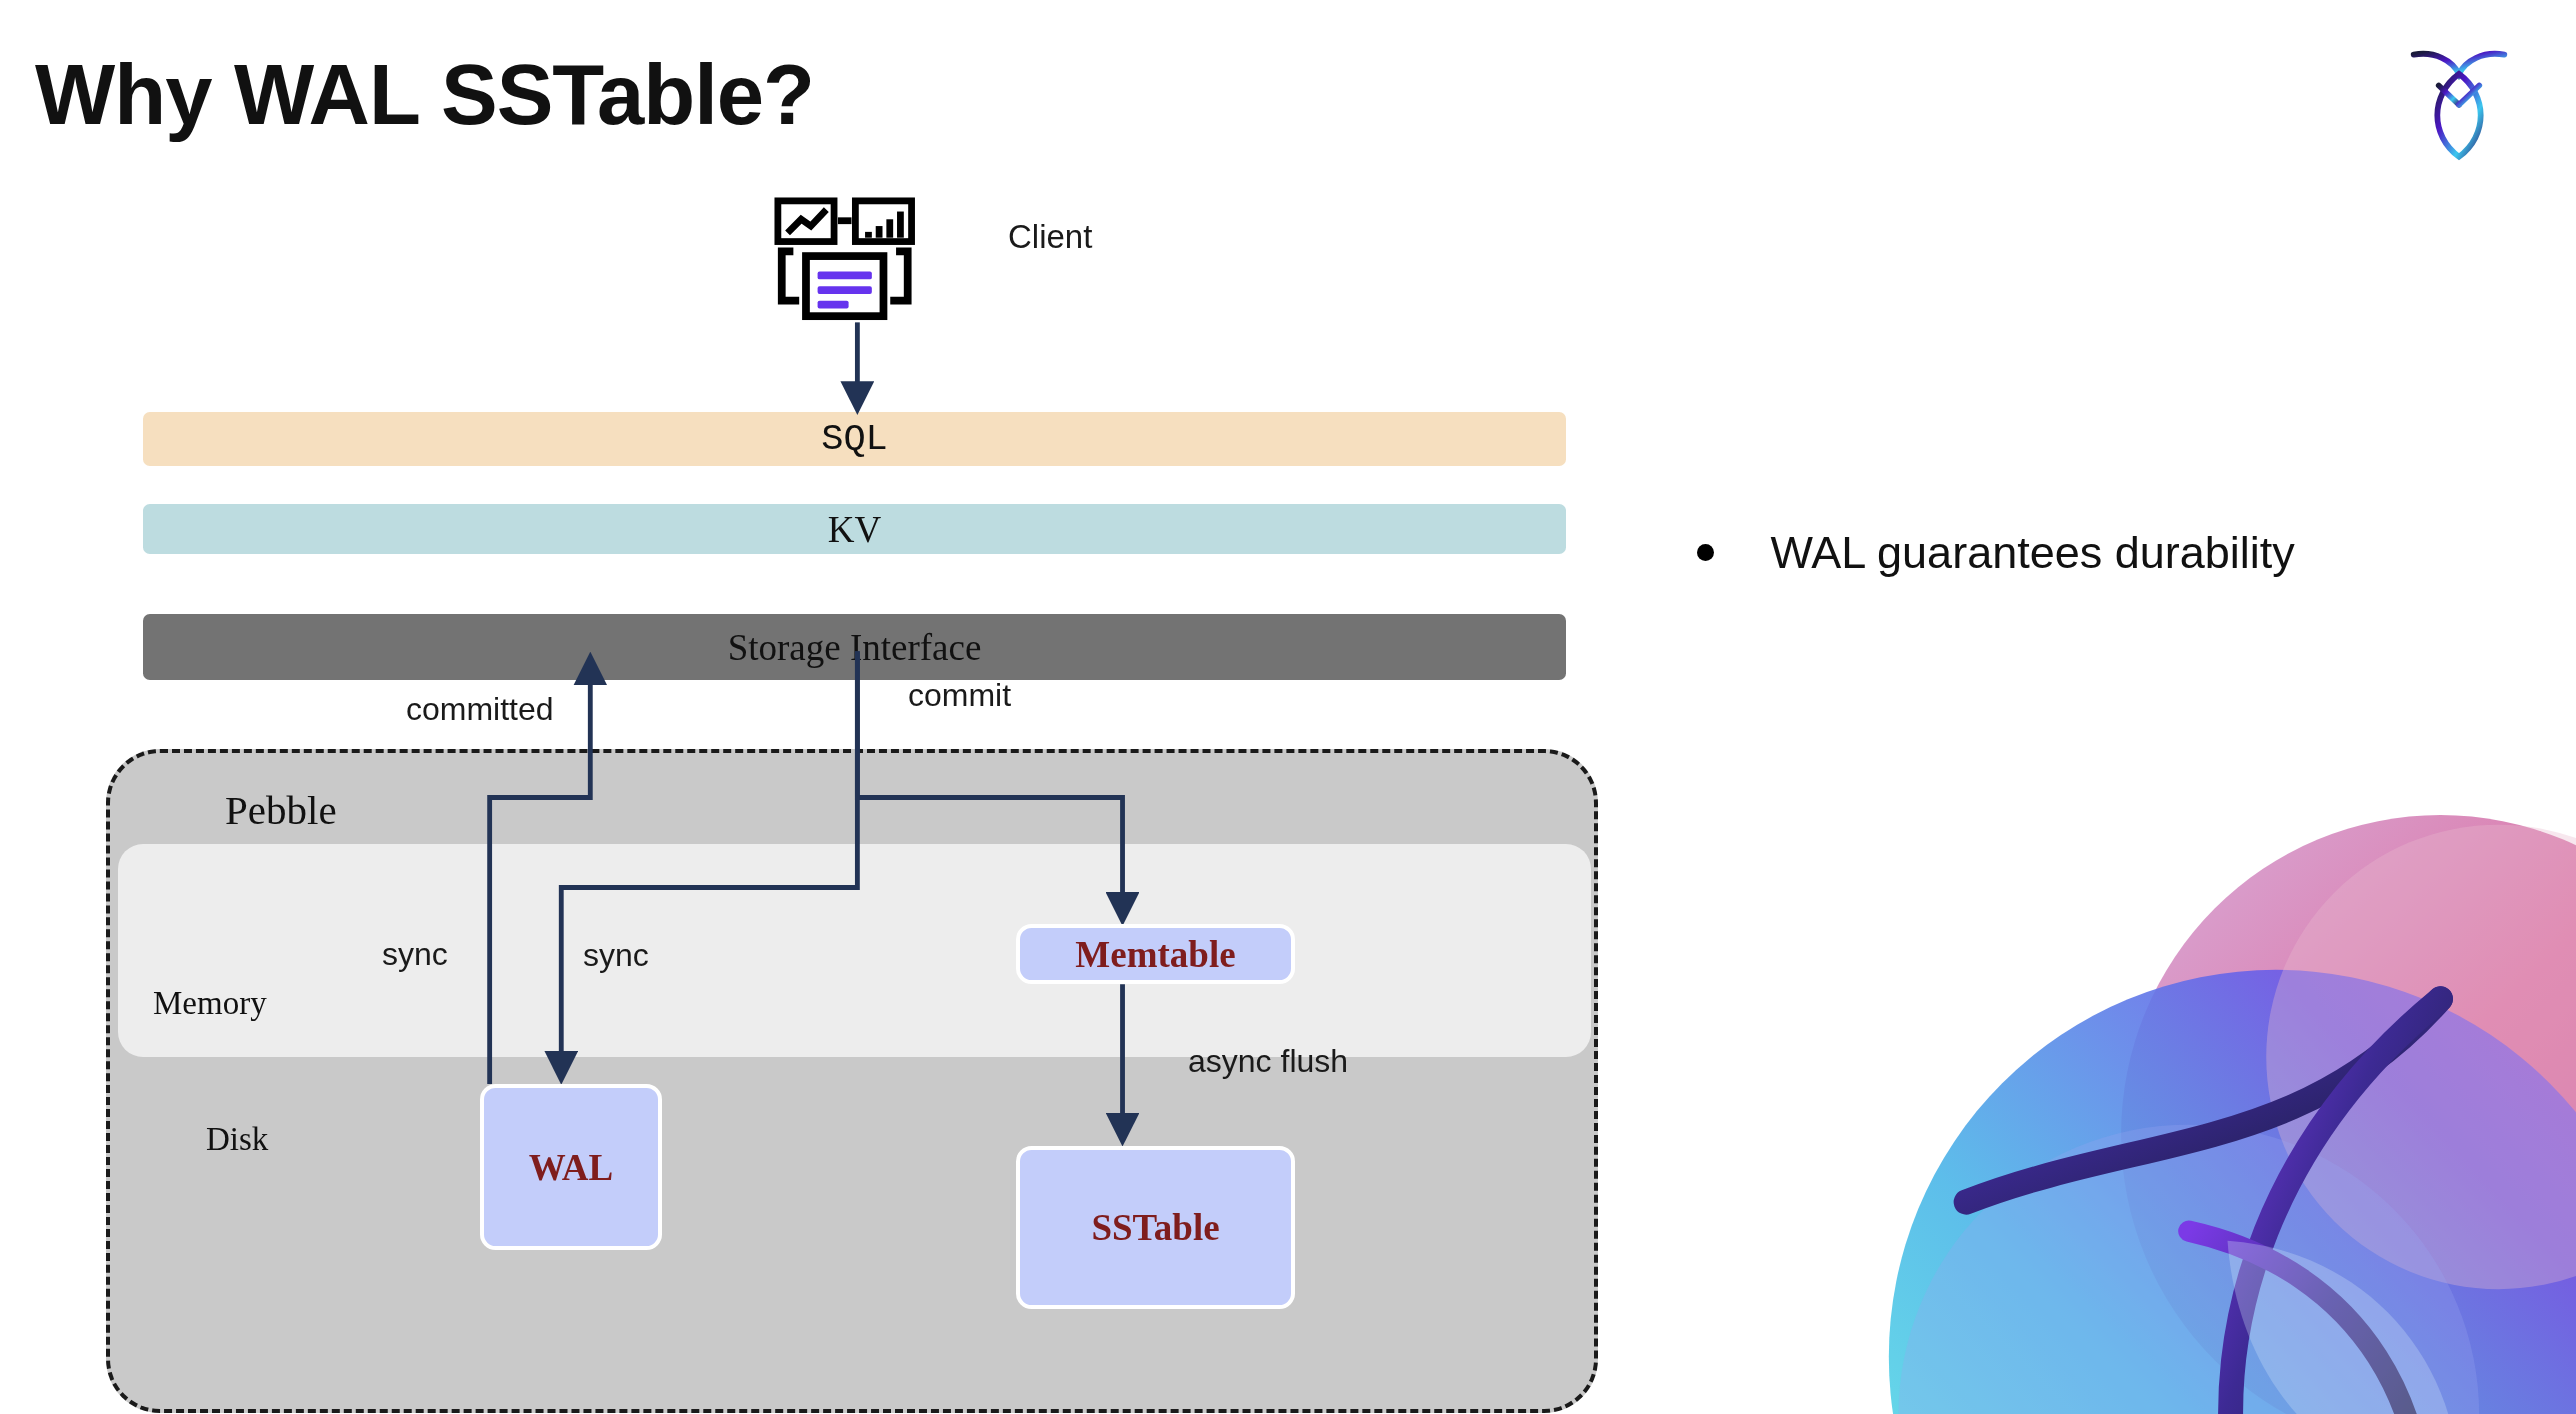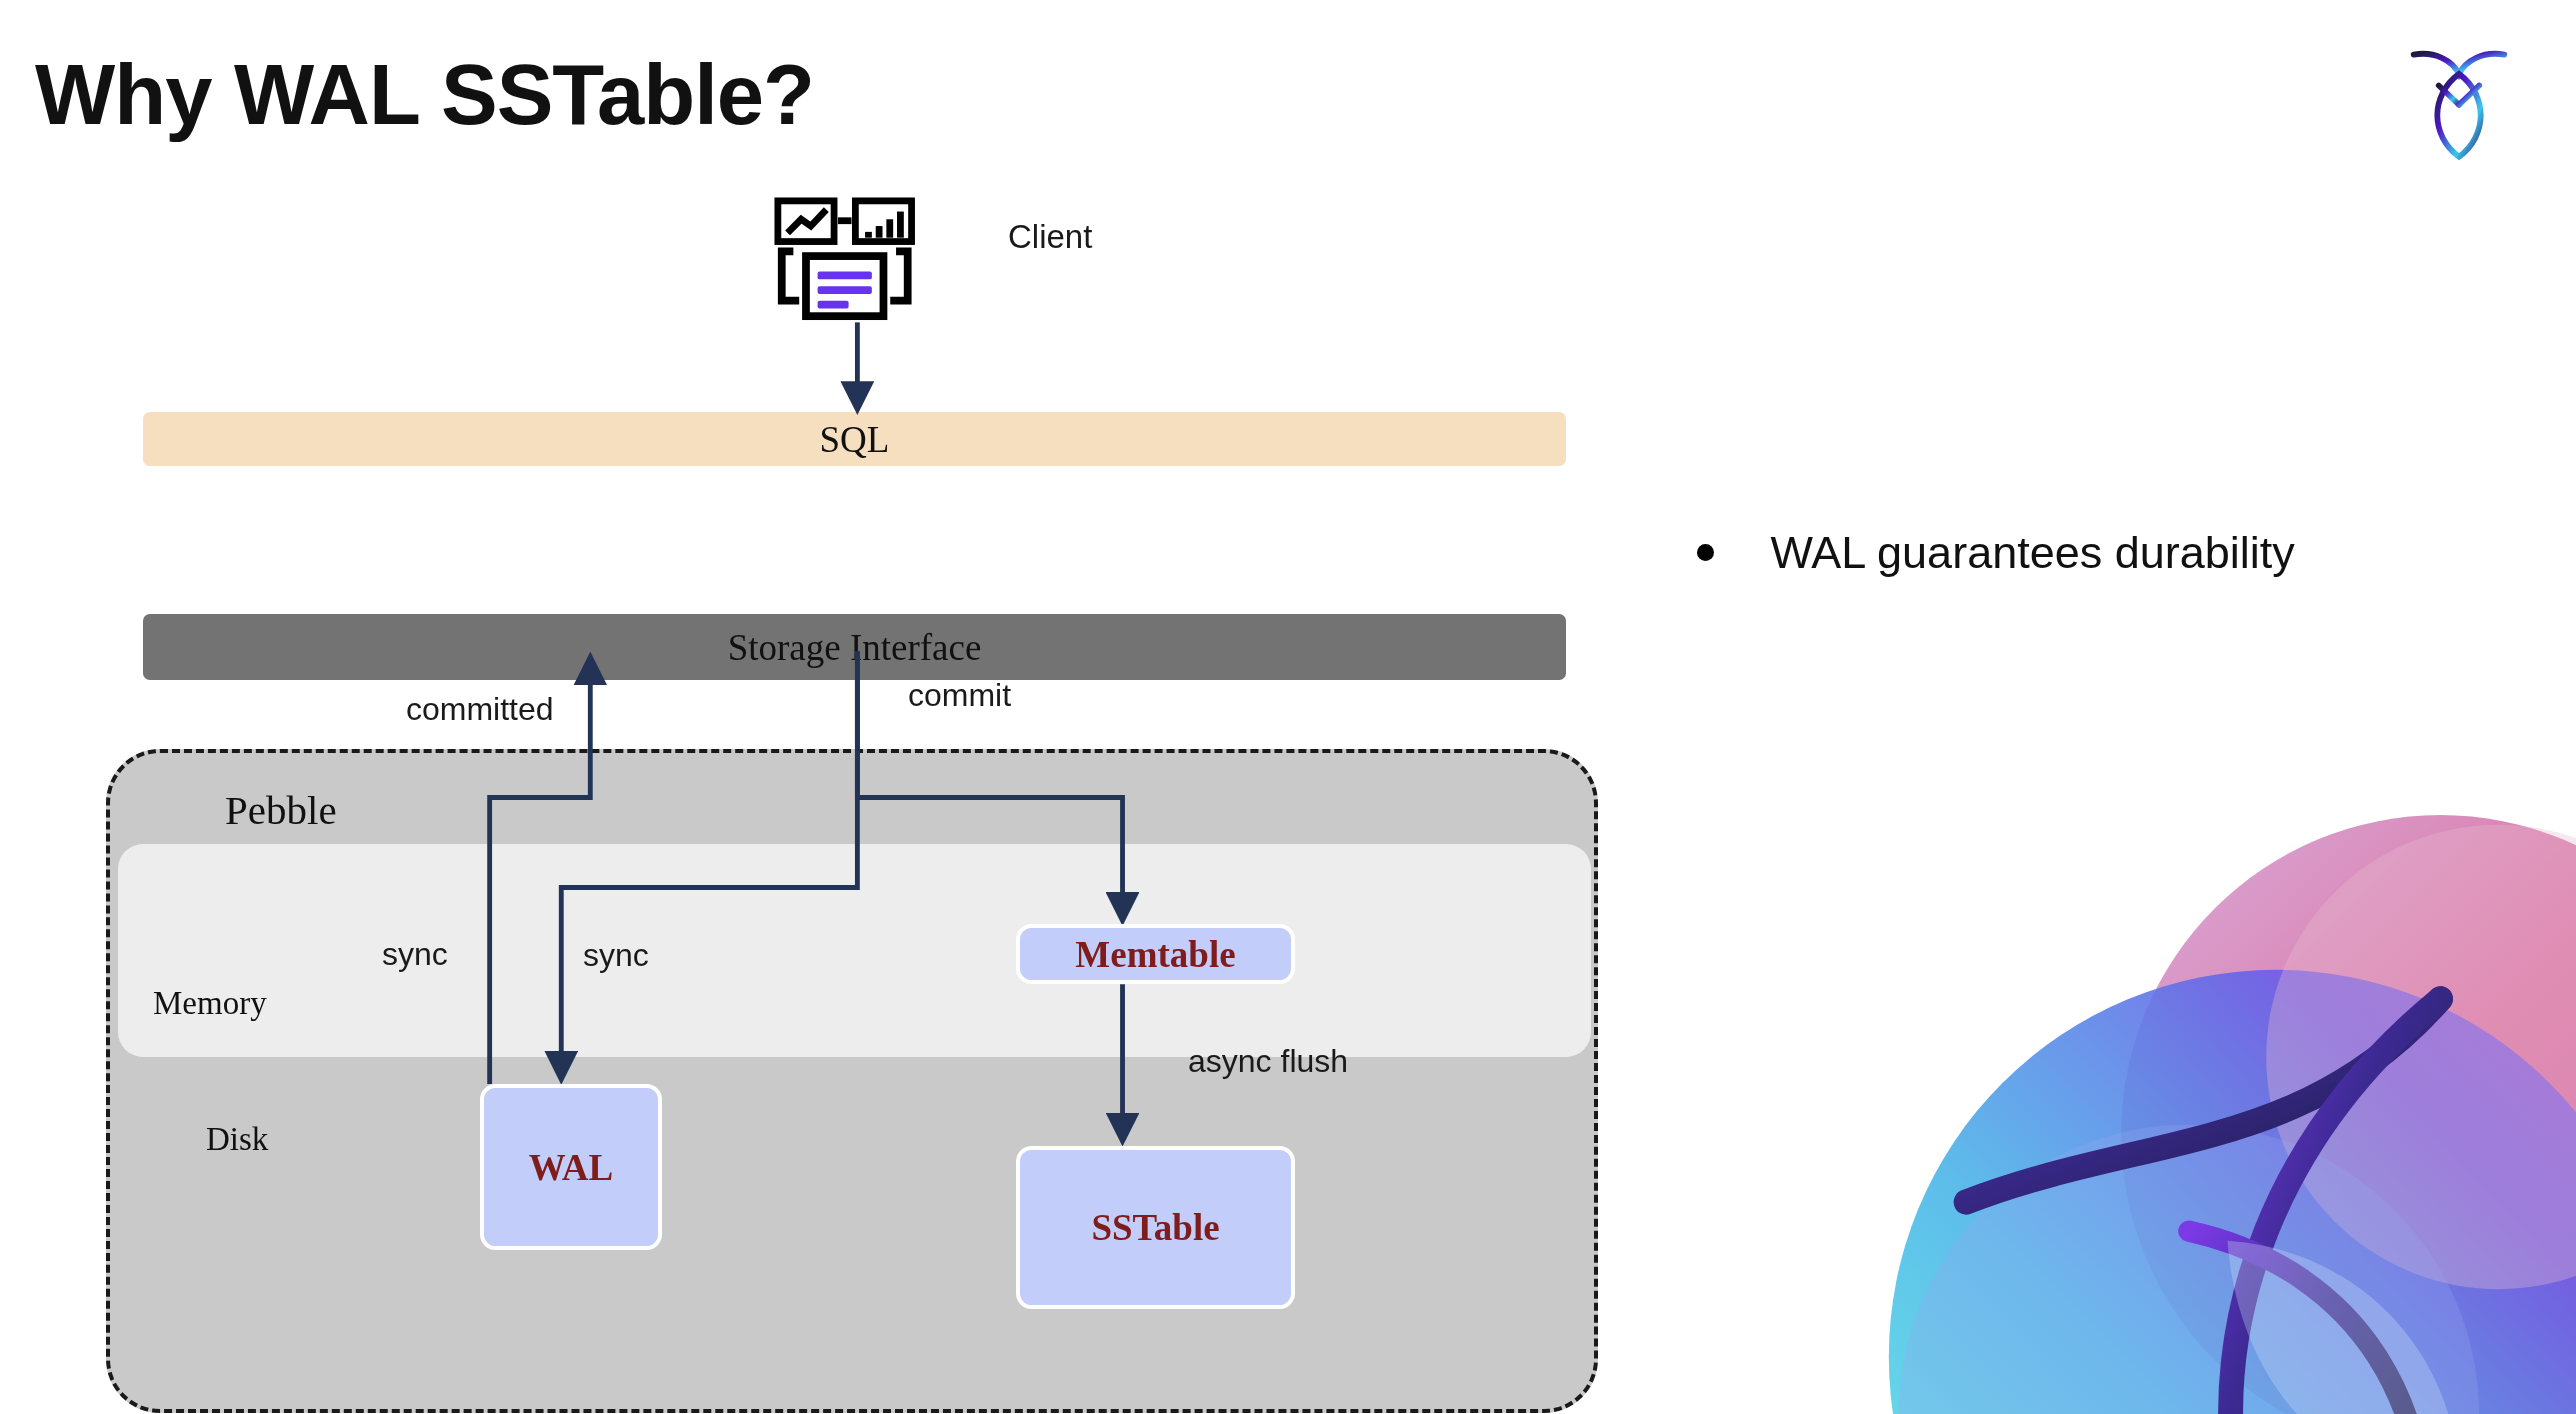--- a/index.html
+++ b/index.html
@@ -17,21 +17,21 @@
   .brand-logo{position:absolute;left:2406px;top:35px;width:106px;height:126px;}
 
   
   .client-icon{position:absolute;left:774px;top:196px;width:155px;height:126px;}
   .client-label{position:absolute;left:1008px;top:218px;font-size:33px;color:#1a1a1a;}
 
   
   .bar{position:absolute;left:143px;width:1423px;border-radius:6.8px;
        display:flex;align-items:center;justify-content:center;
        font-family:"Liberation Serif",serif;font-size:37px;color:#111;}
-  #bar-sql{top:412px;height:54px;background:#F6DFBF;}
+  #bar-sql{top:412px;height:54px;background:#F6DFBF;font-family:Liberation Mono, monospace;}
   #bar-kv{top:504px;height:50px;background:#BDDCE0;}
   #bar-storage{top:614px;height:66px;background:#737373;}
 
   
   .pebble{position:absolute;left:106px;top:749px;width:1492px;height:664px;
           background:#C9C9C9;border:4.8px dashed #1a1a1a;border-radius:54px;
           box-sizing:border-box;}
   .pebble-label{position:absolute;left:225px;top:786px;font-size:41px;
                 font-family:"Liberation Serif",serif;color:#111;}
 
@@ -123,20 +123,23 @@
         <rect x="45" y="78" width="56" height="8" rx="2"></rect>
         <rect x="45" y="93" width="56" height="8" rx="2"></rect>
         <rect x="45" y="108" width="32" height="8" rx="2"></rect>
       </g>
     </svg>
   </div>
   <div class="client-label">Client</div>
 
   <div class="bar" id="bar-sql">
     <span>SQL</span>
+  </div>
+  <div class="bar" id="bar-kv">
+    <span>KV</span>
   </div>
   <div class="bar" id="bar-storage">
     <span>Storage Interface</span>
   </div>
 
   <div class="pebble"></div>
   <div class="memory"></div>
   <div class="pebble-label">Pebble</div>
   <div class="memory-label">Memory</div>
   <div class="disk-label">Disk</div>

